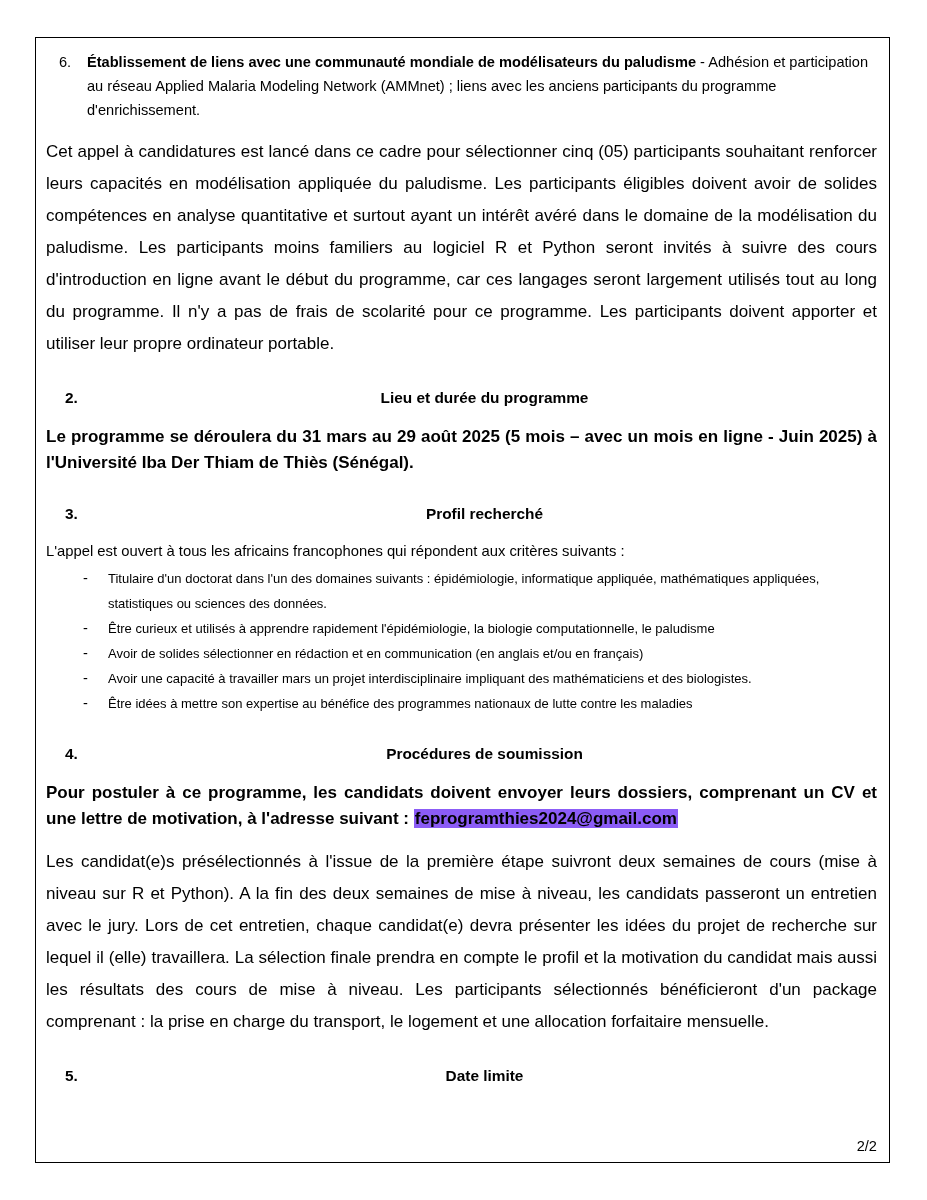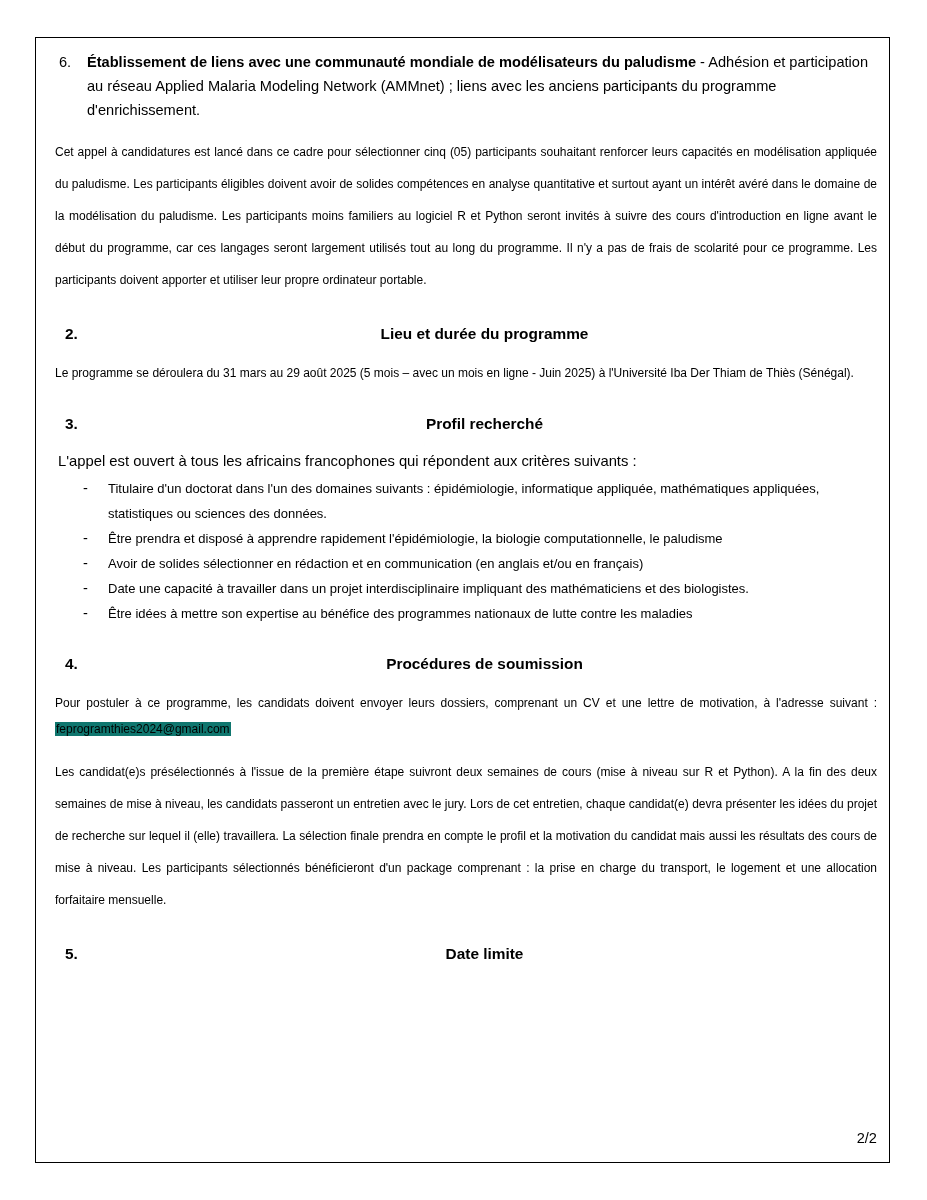--- a/index.html
+++ b/index.html
@@ -54,37 +54,38 @@
   .num-item .body {
     flex: 1 1 auto;
     font-size: 14.6px;
     line-height: 24px;
     text-align: left;
   }
   .num-item .body b { font-weight: bold; }
 
   
   .para {
-    font-size: 12px;
+    font-size: 17px;
     line-height: 32px;
     text-align: justify;
     text-justify: inter-word;
-    margin: 14px 0 0 9px;
+    margin: 14px 0 0 0;
     padding: 0 2px 0 0;
   }
   .para.tight {
     line-height: 26px;
+    font-weight: bold;
   }
   .para b { font-weight: normal; }
 
   .para-lead {
     font-size: 14.8px;
     line-height: 26px;
     text-align: left;
-    margin: 12px 0 0 12px;
+    margin: 12px 0 0 0;
   }
 
   
   .heading {
     display: flex;
     align-items: baseline;
     font-weight: bold;
     font-size: 15.4px;
     line-height: 24px;
     margin: 26px 0 0 0;
@@ -117,29 +118,29 @@
   }
   .dash-row .dtext {
     flex: 1 1 auto;
     font-size: 13px;
     line-height: 25px;
     text-align: left;
   }
 
   
   .email-highlight {
-    background: #0f766e;
+    background: #8b5cf6;
     padding: 0 1px;
   }
 
   
   .page-footer {
     position: absolute;
     right: 12px;
-    bottom: 14px;
+    bottom: 6px;
     font-size: 14.6px;
     line-height: 20px;
     text-align: right;
   }
 </style>
 </head>
 <body>
 
 <div class="page">
   <div class="content">
@@ -162,29 +163,29 @@
       <span class="htext">Profil recherché</span>
     </div>
     <p class="para-lead">L'appel est ouvert à tous les africains francophones qui répondent aux critères suivants :</p>
     <div class="dash-list">
       <div class="dash-row">
         <span class="dash">-</span>
         <span class="dtext">Titulaire d'un doctorat dans l'un des domaines suivants : épidémiologie, informatique appliquée, mathématiques appliquées, statistiques ou sciences des données.</span>
       </div>
       <div class="dash-row">
         <span class="dash">-</span>
-        <span class="dtext">Être prendra et disposé à apprendre rapidement l'épidémiologie, la biologie computationnelle, le paludisme</span>
+        <span class="dtext">Être curieux et utilisés à apprendre rapidement l'épidémiologie, la biologie computationnelle, le paludisme</span>
       </div>
       <div class="dash-row">
         <span class="dash">-</span>
         <span class="dtext">Avoir de solides sélectionner en rédaction et en communication (en anglais et/ou en français)</span>
       </div>
       <div class="dash-row">
         <span class="dash">-</span>
-        <span class="dtext">Date une capacité à travailler dans un projet interdisciplinaire impliquant des mathématiciens et des biologistes.</span>
+        <span class="dtext">Avoir une capacité à travailler mars un projet interdisciplinaire impliquant des mathématiciens et des biologistes.</span>
       </div>
       <div class="dash-row">
         <span class="dash">-</span>
         <span class="dtext">Être idées à mettre son expertise au bénéfice des programmes nationaux de lutte contre les maladies</span>
       </div>
     </div>
 
     <div class="heading">
       <span class="hnum">4.</span>
       <span class="htext">Procédures de soumission</span>

